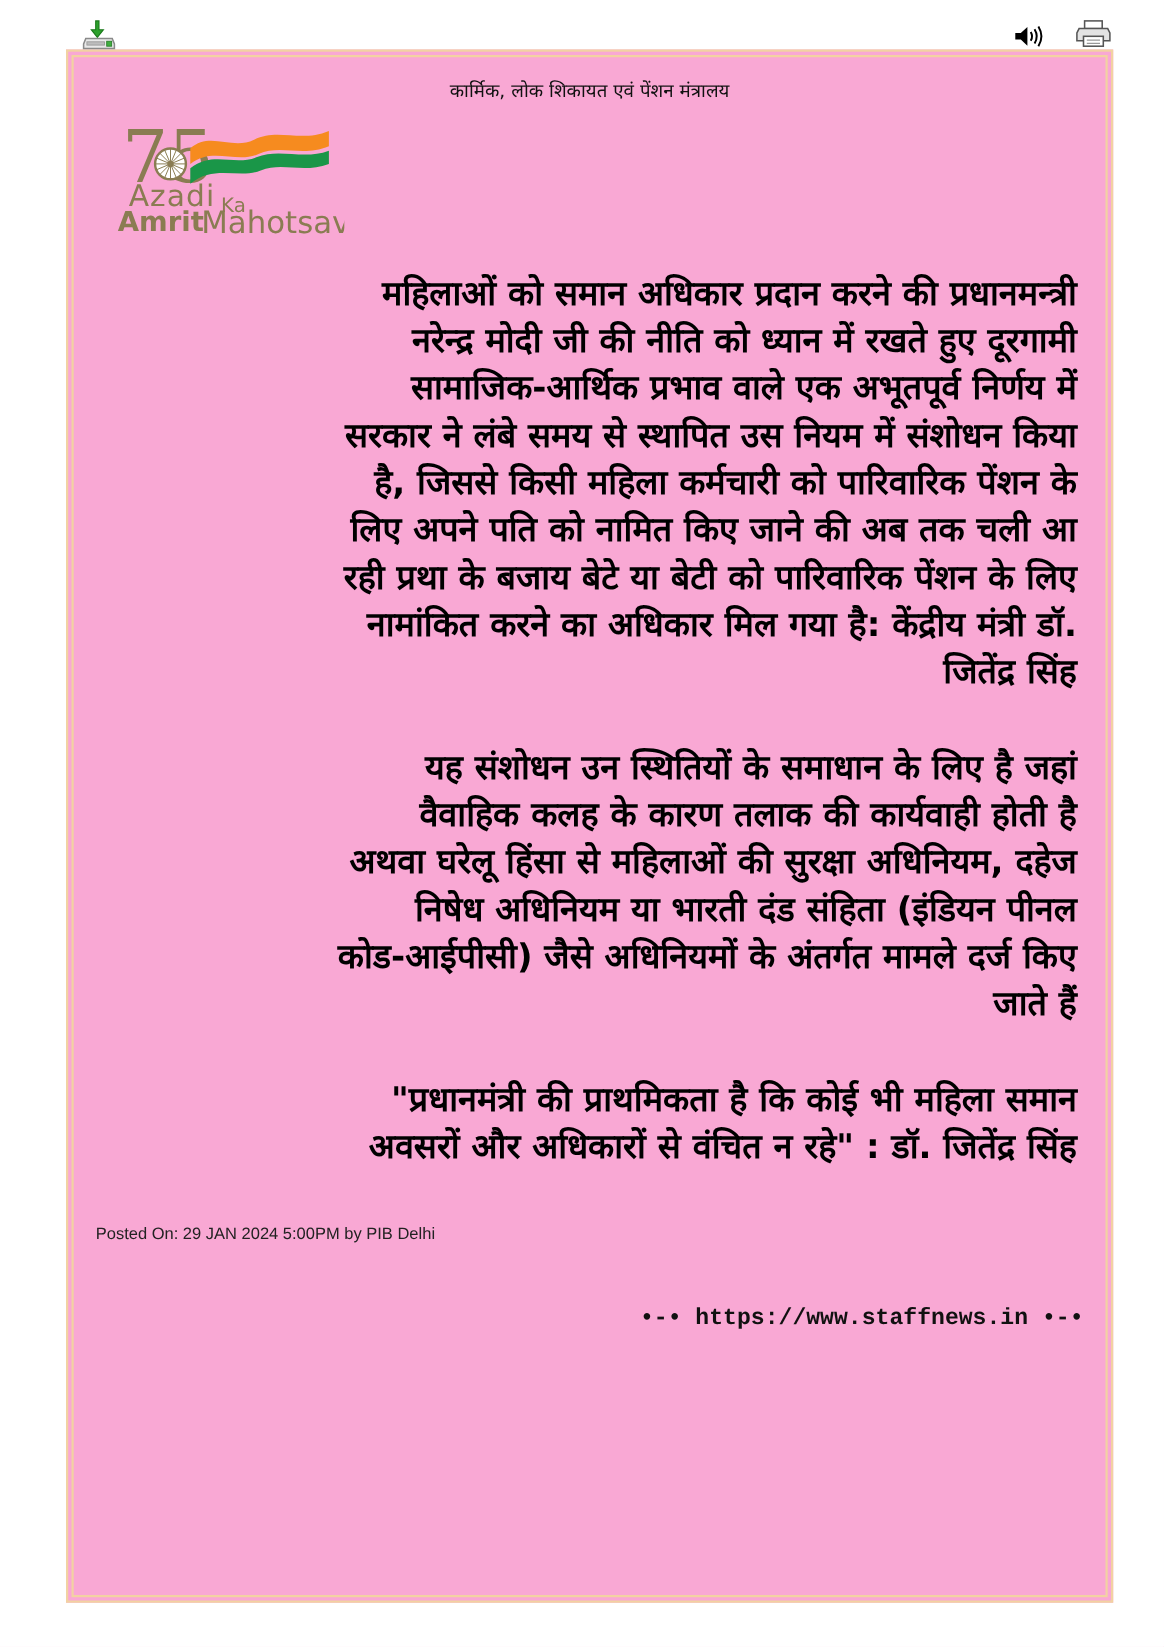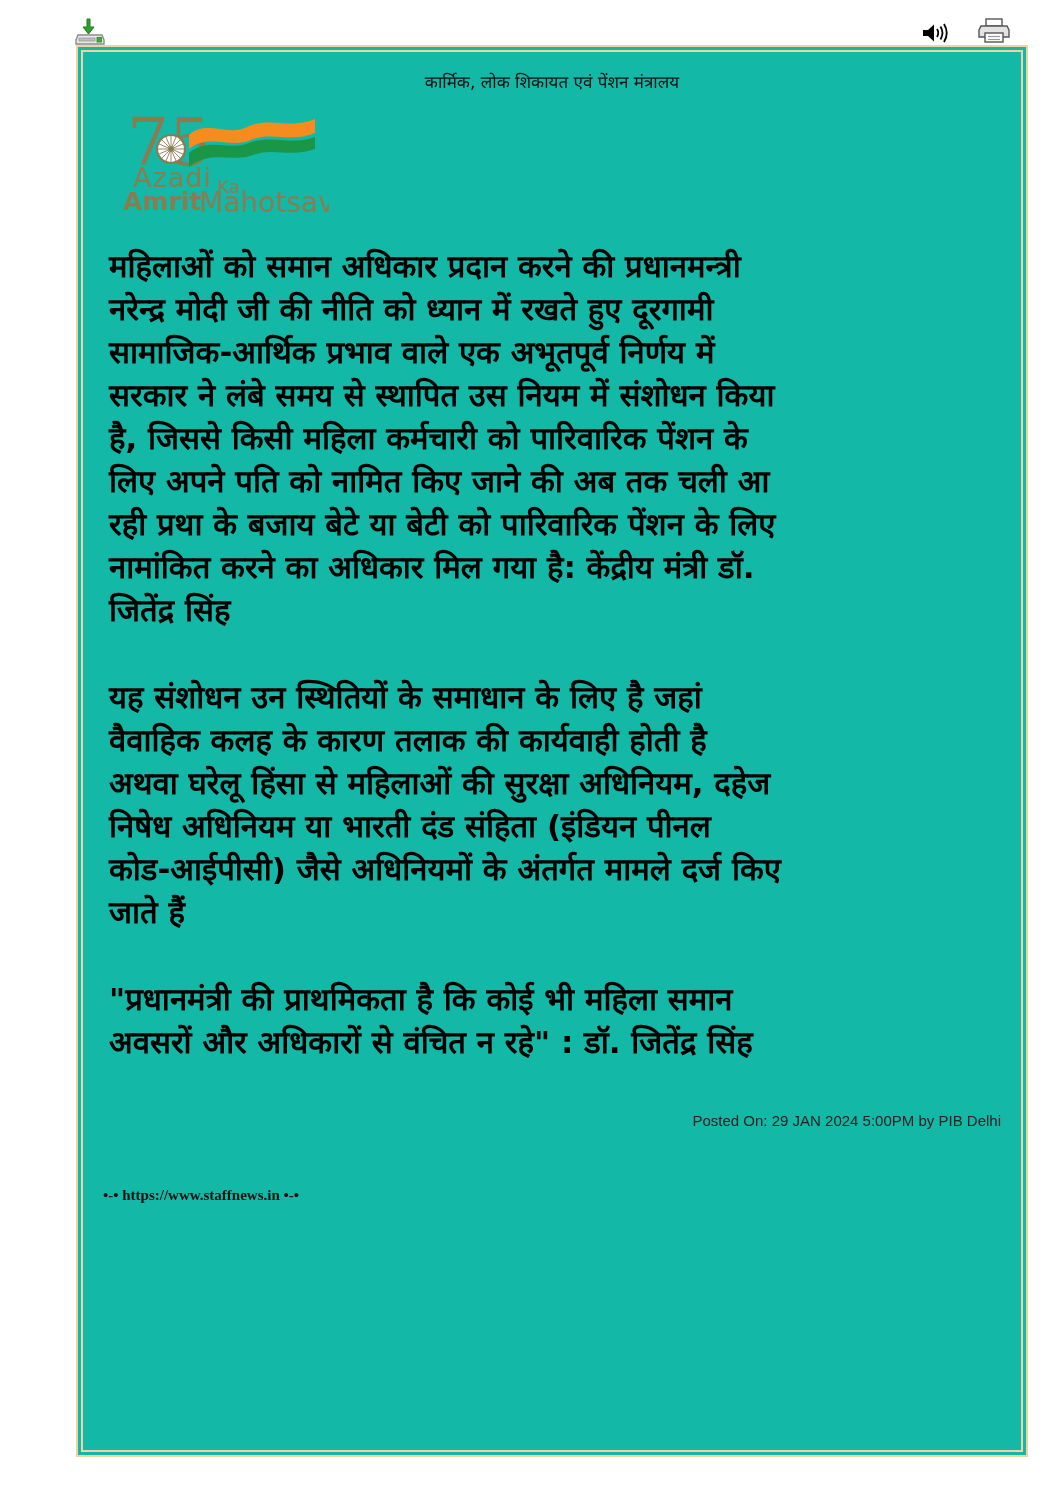--- a/index.html
+++ b/index.html
@@ -7,38 +7,38 @@
   .page{width:1058px;height:1497px;overflow:hidden;position:relative;background:#fff;}
 
   
   .topbar{height:45px;position:relative;}
   .icon-btn{position:absolute;cursor:pointer;display:inline-block;}
   .dl-btn{left:74px;top:18px;}
   .spk-btn{right:108px;top:22px;}
   .prn-btn{right:48px;top:18px;}
 
   
-  .doc-box{margin-left:76px;width:952px;height:1412px;border:7px double #f2d2a2;
-           background:#14b8a6;box-sizing:border-box;padding:10px 20px 20px;}
+  .doc-box{margin-left:60px;width:952px;height:1412px;border:7px double #f2d2a2;
+           background:#f9a8d4;box-sizing:border-box;padding:10px 20px 20px;}
 
   .ministry{ text-align:center;font-size:17px;color:#111;margin-top:8px;
              font-family:"DejaVu Sans",sans-serif;}
 
   .logo-wrap{margin:12px 0 0 16px;width:210px;}
 
-  .para{font-weight:700;font-size:31px;line-height:43px;text-align:left;
+  .para{font-weight:700;font-size:31px;line-height:43px;text-align:right;
         white-space:pre-line;color:#000;margin:0 6px 44px;
         font-family:"DejaVu Sans",sans-serif;}
   .para.first{margin-top:26px;}
 
-  .posted{text-align:right;font-size:15px;color:#222;margin-top:48px;
+  .posted{text-align:left;font-size:15px;color:#222;margin-top:48px;
           font-family:"Liberation Sans",sans-serif;}
 
-  .footer-link{text-align:left;font-size:15px;font-weight:600;color:#111;
-               margin-top:58px;font-family:Liberation Serif, serif;}
+  .footer-link{text-align:right;font-size:21px;font-weight:600;color:#111;
+               margin-top:58px;font-family:Liberation Mono, monospace;}
 </style>
 </head>
 <body>
 
 <div class="page">
 
   <div class="topbar">
     <span class="icon-btn dl-btn">
       <svg width="32" height="28" viewBox="0 0 32 28">
         <polygon points="16,1 16,9 20,9 14.5,16 9,9 13,9 13,1" fill="#2DA12D" stroke="#1c7a1c" stroke-width="1"></polygon>

